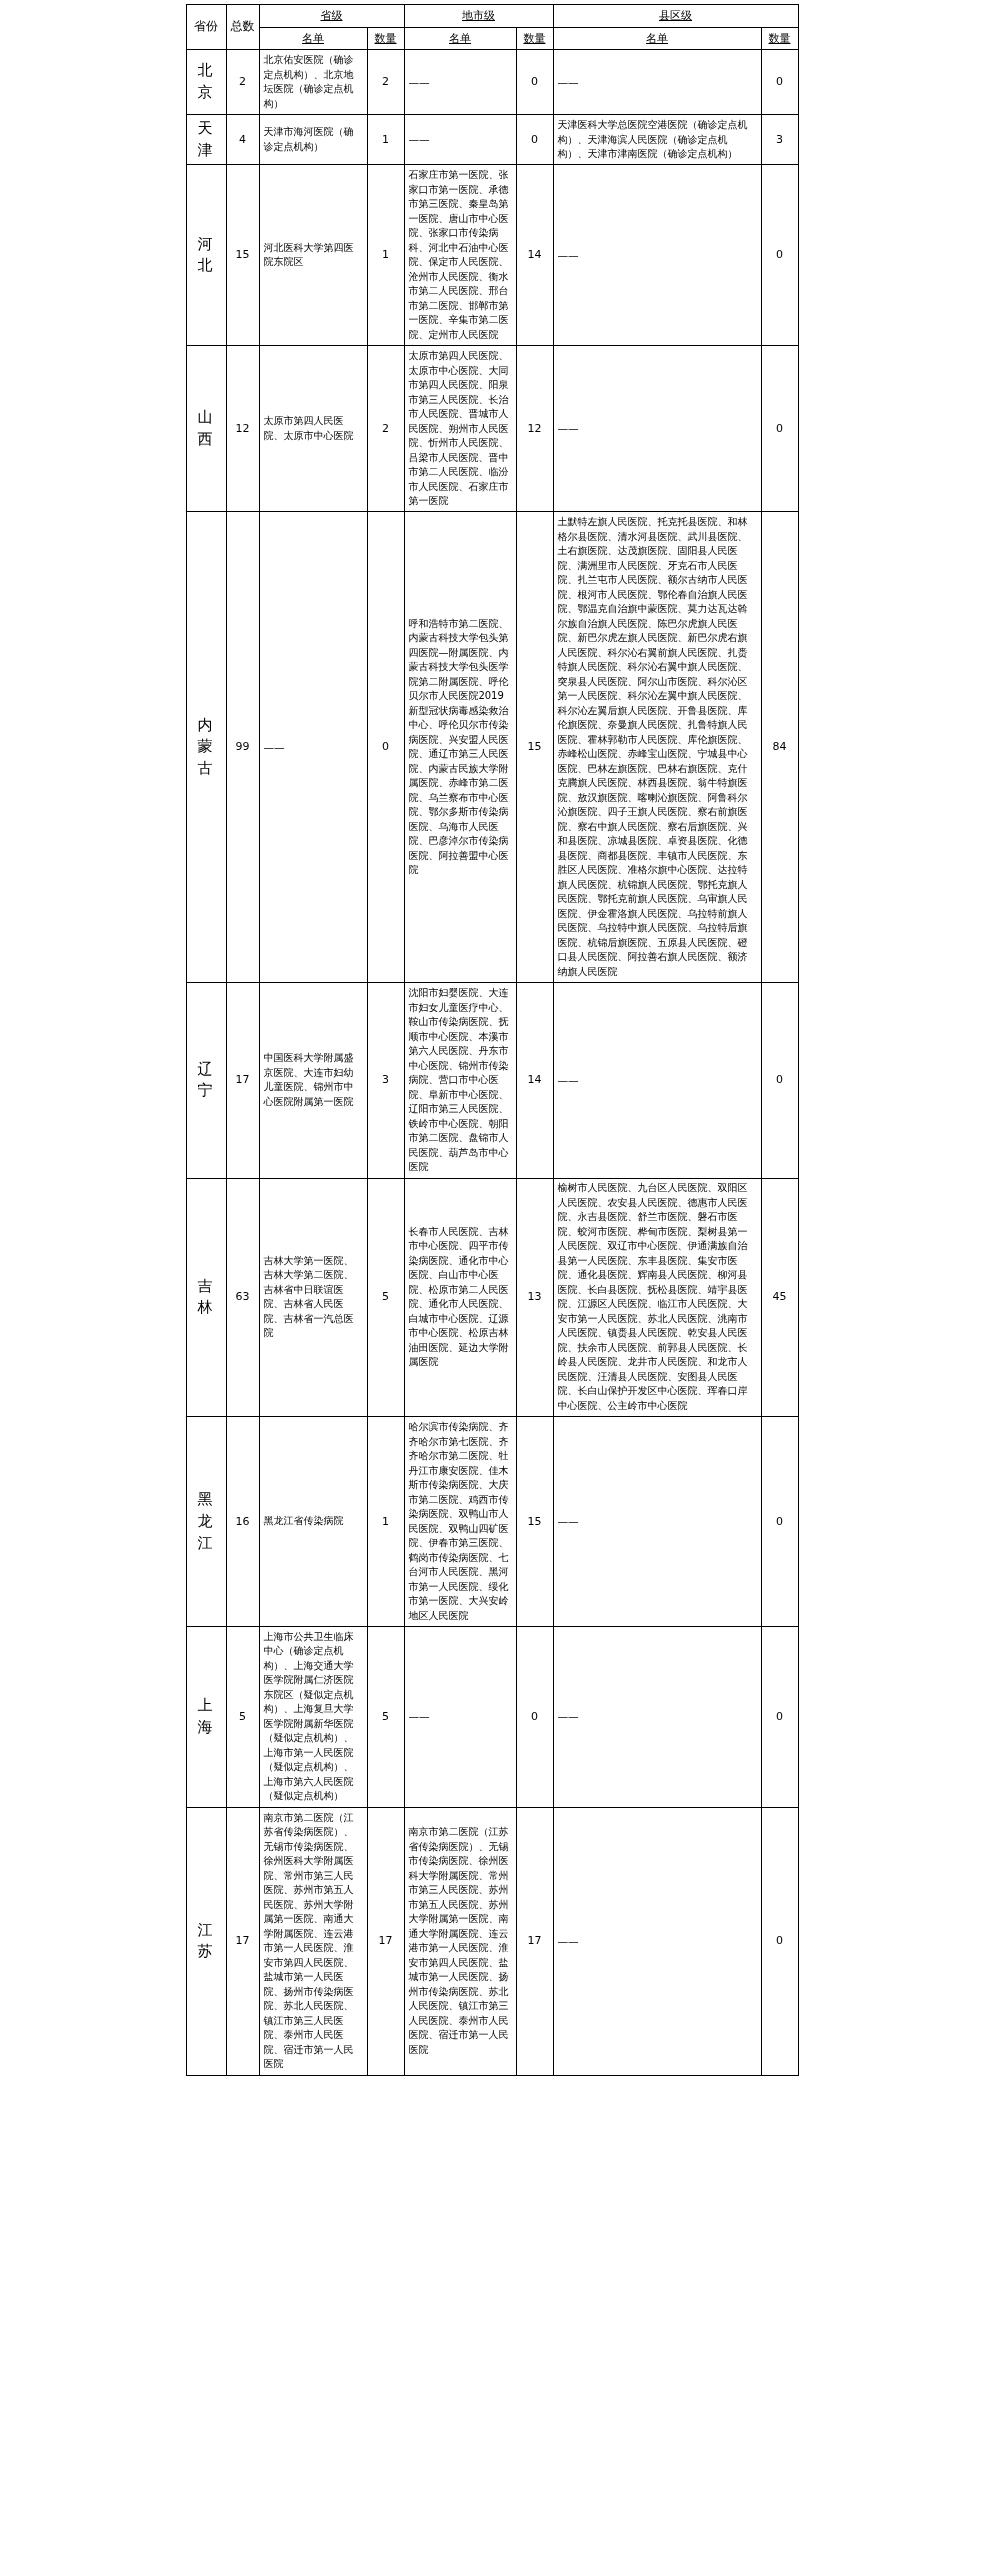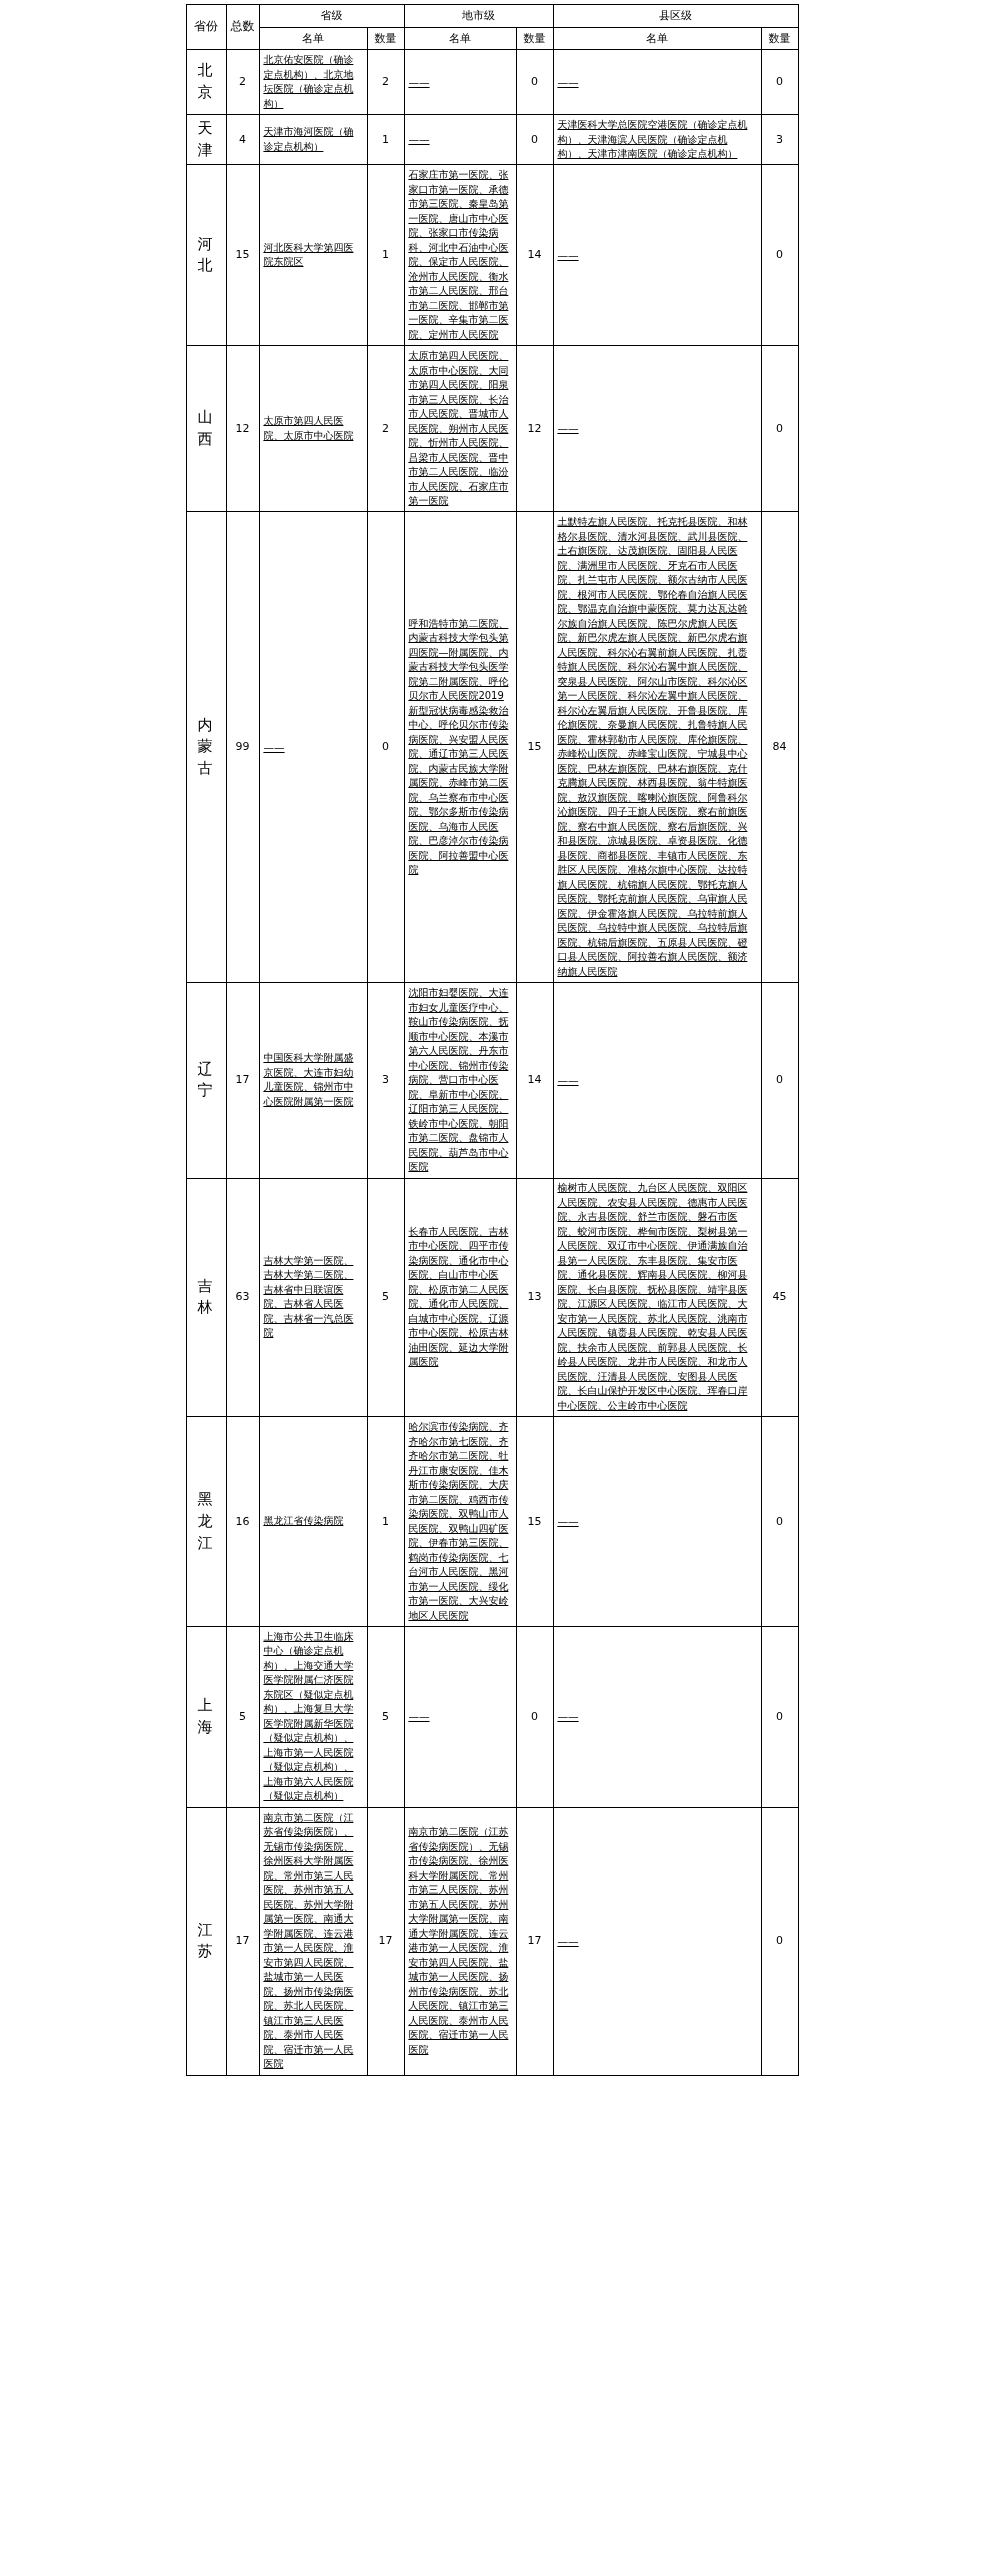--- a/index.html
+++ b/index.html
@@ -29,20 +29,21 @@
     vertical-align: middle;
     padding: 2.9px 3.9px;
     line-height: 1.45;
     word-break: break-all;
     font-weight: normal;
   }
   th.group, th.sub {
     text-align: center;
     font-size: 11px;
     padding: 3.9px 1.9px;
+    text-decoration: underline;
   }
   th.province-head, th.total-head {
     text-align: center;
     font-size: 12px;
     padding: 3.9px 1.9px;
   }
   .c-province {
     width: 40px;
     text-align: center;
     letter-spacing: 1.9px;
@@ -50,21 +51,20 @@
   }
   .c-total {
     width: 33px;
     text-align: center;
     font-size: 11px;
   }
   .c-name {
     font-size: 10px;
     text-align: left;
     vertical-align: middle;
-    text-decoration: underline;
   }
   .c-count {
     width: 37px;
     text-align: center;
     font-size: 11px;
   }
   .col-prov-name { width: 108px; }
   .col-city-name { width: 112px; }
   .col-county-name { width: 208px; }
   .dash {

